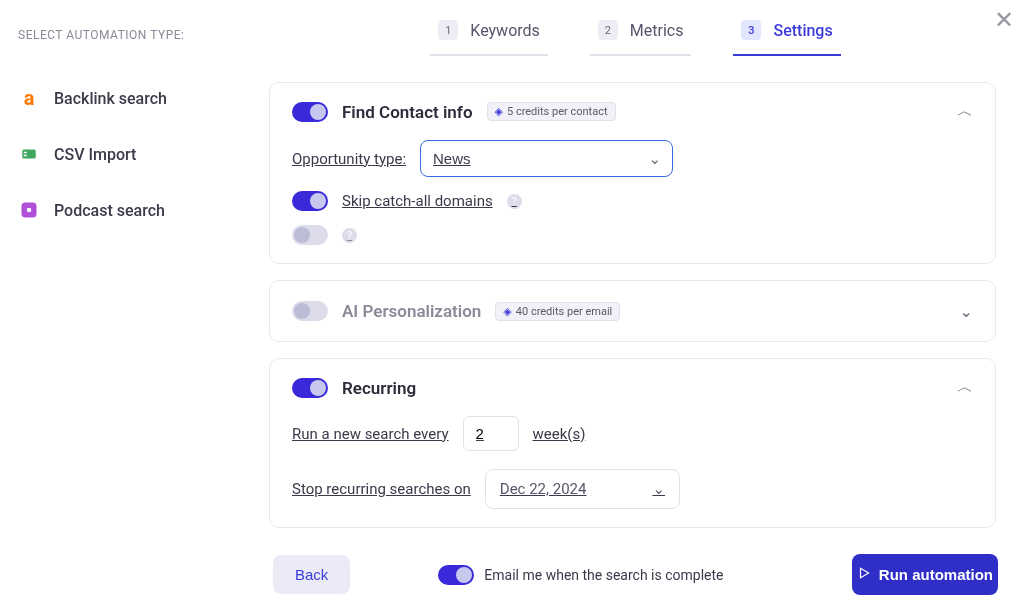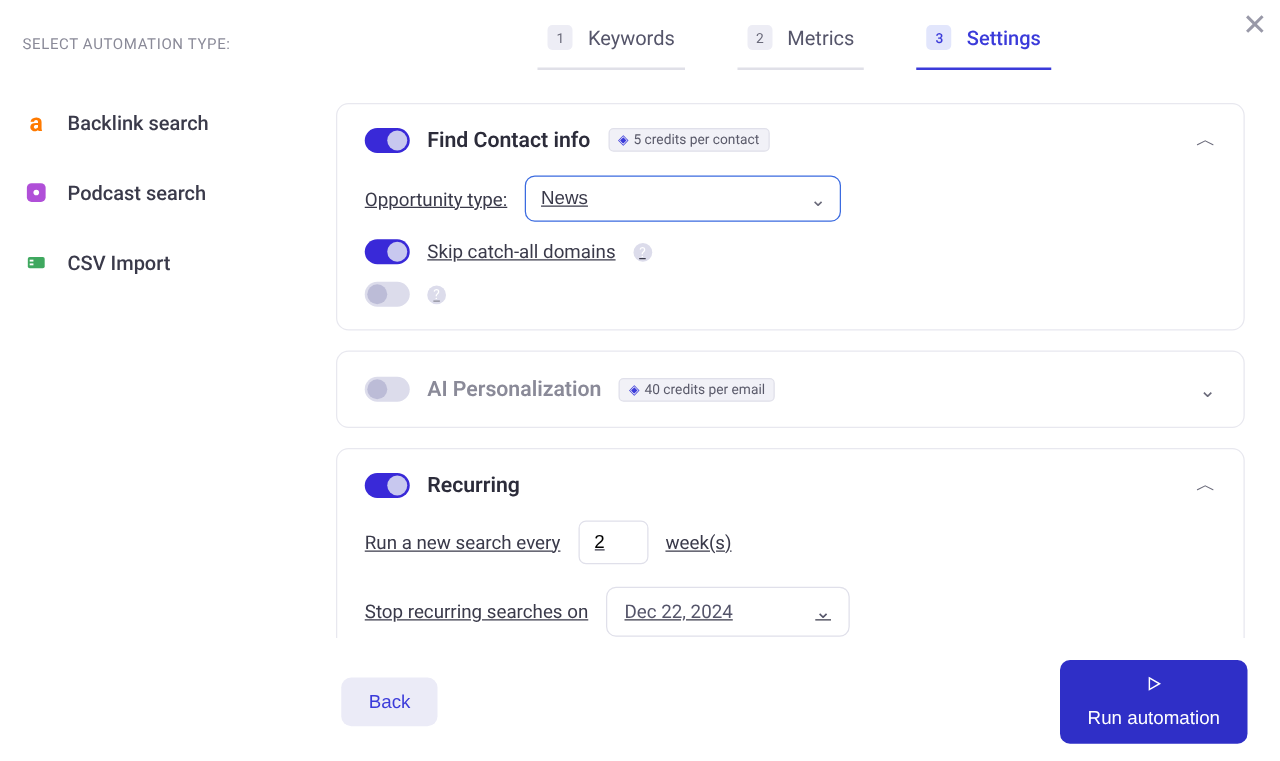--- a/index.html
+++ b/index.html
@@ -231,28 +231,27 @@
       font-size: 14px;
       color: #3a3a4a;
       margin-left: 60px;
     }
     .btn-run {
       margin-left: auto;
       background: #2f2fc7;
       color: #fff;
       border: none;
       border-radius: 8px;
-      padding: 12px 22px;
+      padding: 12px 5px;
       font-size: 15px;
-      font-weight: 400;
+      font-weight: 700;
       cursor: pointer;
       display: inline-flex;
       align-items: center;
       gap: 8px;
-      flex-direction: column;
     }
     .ghost-cards {
       display: flex;
       gap: 14px;
       margin-bottom: 4px;
     }
     .ghost-card {
       flex: 1;
       border: 1px solid #e8e8ef;
       border-radius: 10px;
@@ -266,41 +265,41 @@
 
 <div class="layout">
 
   <aside class="sidebar">
     <div class="sidebar-title">SELECT AUTOMATION TYPE:</div>
 
 
     <div class="sidebar-item">
       <span class="sidebar-icon" style="color:#ff7a00;font-weight:700;font-size:20px;">a</span>
       <span>Backlink search</span>
-    </div>
-
-    <div class="sidebar-item">
-      <span class="sidebar-icon">
-        <svg width="18" height="18" viewBox="0 0 24 24" fill="#b04fd8">
-            <rect x="2" y="2" width="20" height="20" rx="5"></rect>
-            <circle cx="12" cy="12" r="3" fill="#fff"></circle>
-          </svg>
-      </span>
-      <span>Podcast search</span>
     </div>
 
     <div class="sidebar-item">
       <span class="sidebar-icon">
         <svg width="18" height="18" viewBox="0 0 24 24">
             <rect x="3" y="6" width="18" height="12" rx="2" fill="#3fa85f"></rect>
             <rect x="5" y="9" width="4" height="2" fill="#fff"></rect>
             <rect x="5" y="13" width="4" height="2" fill="#fff"></rect>
           </svg>
       </span>
       <span>CSV Import</span>
+    </div>
+
+    <div class="sidebar-item">
+      <span class="sidebar-icon">
+        <svg width="18" height="18" viewBox="0 0 24 24" fill="#b04fd8">
+            <rect x="2" y="2" width="20" height="20" rx="5"></rect>
+            <circle cx="12" cy="12" r="3" fill="#fff"></circle>
+          </svg>
+      </span>
+      <span>Podcast search</span>
     </div>
   </aside>
 
   <main class="main">
 
     <div class="step-tabs">
       <div class="step-tab completed">
         <span class="step-num">1</span>
         <span>Keywords</span>
       </div>
@@ -394,20 +393,26 @@
       <div class="ghost-cards">
         <div class="ghost-card"></div>
         <div class="ghost-card"></div>
         <div class="ghost-card"></div>
       </div>
 
     </div>
 
     <div class="footer">
       <button class="btn-back">Back</button>
+      <div class="email-opt">
+        <div class="toggle on">
+            <div class="toggle-knob"></div>
+          </div>
+        <span>Email me when the search is complete</span>
+      </div>
       <button class="btn-run">
         <span>
           <svg width="14" height="14" viewBox="0 0 24 24" fill="none" stroke="#fff" stroke-width="2">
               <polygon points="6,4 20,12 6,20"></polygon>
             </svg>
         </span>
         <span>Run automation</span>
       </button>
     </div>
 

